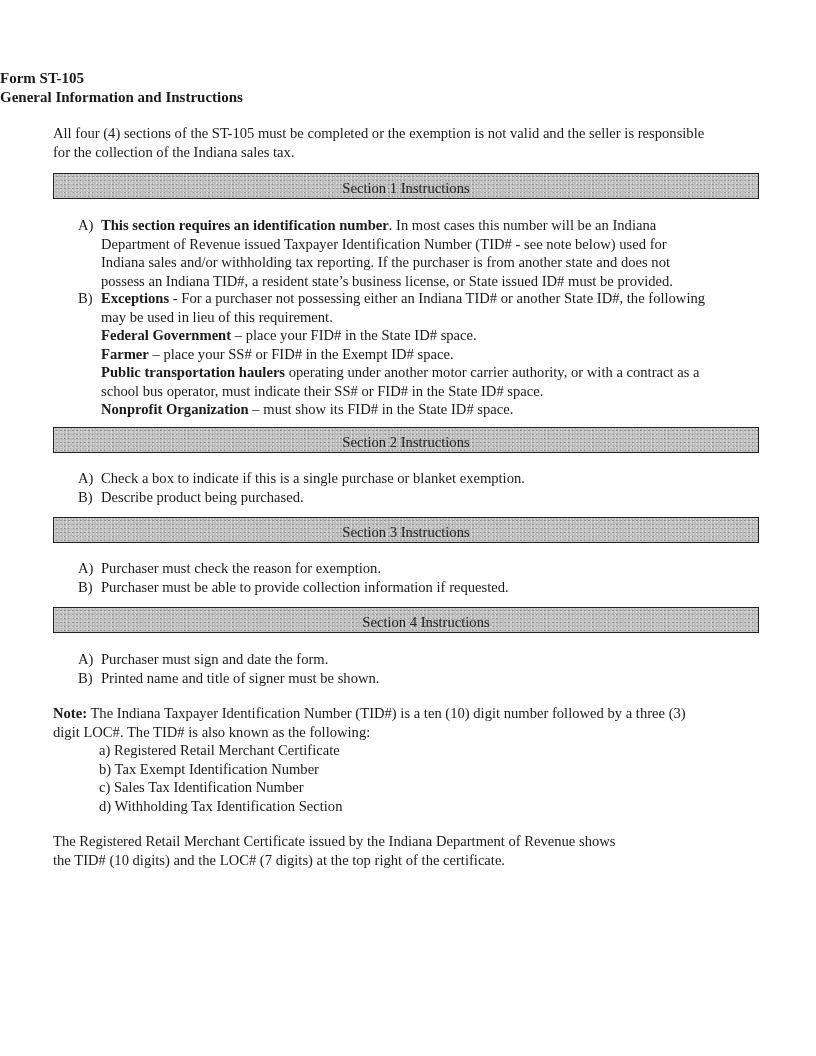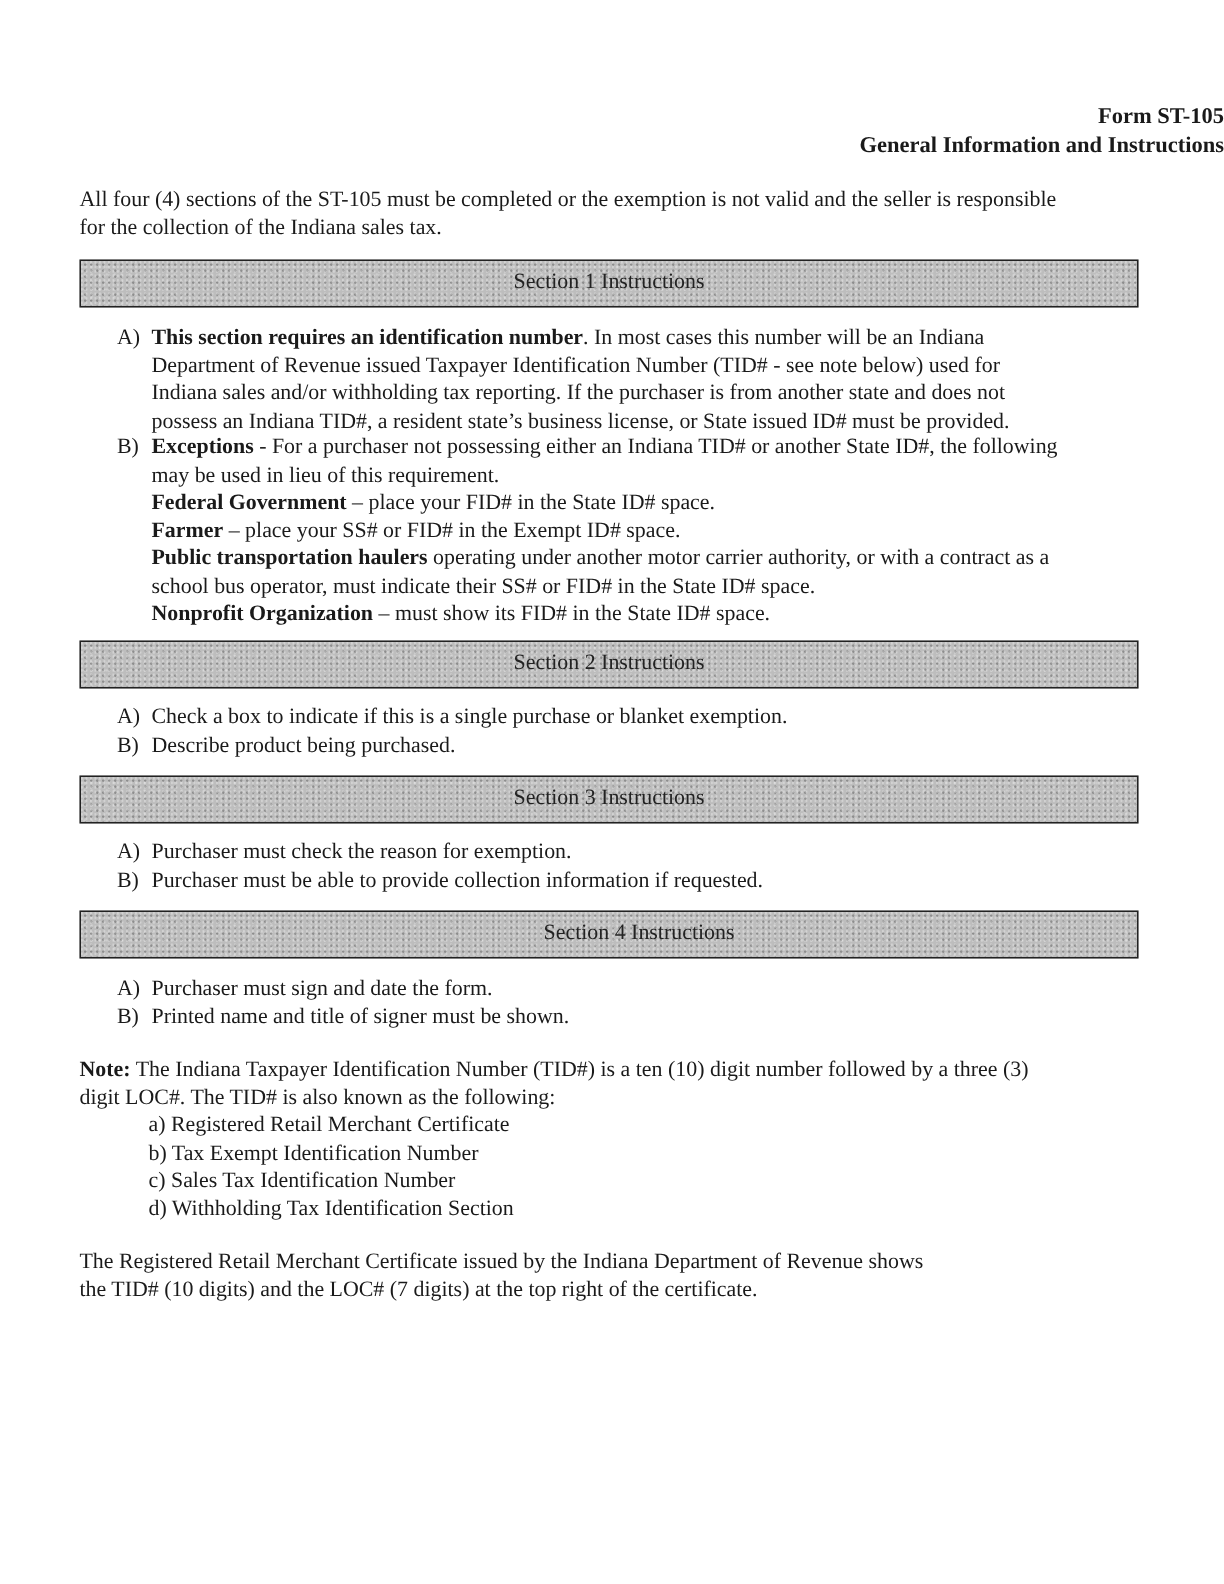--- a/index.html
+++ b/index.html
@@ -1,21 +1,21 @@
 <!DOCTYPE html>
 <html><head>
   <meta charset="utf-8">
   <style>
     html, body { margin: 0; padding: 0; background: #ffffff; }
     body { width: 816px; height: 1056px; position: relative; overflow: hidden;
       font-family: "Liberation Serif", "DejaVu Serif", serif; color: #1a1a1a; font-size: 14.6px; }
     .page { position: absolute; left: 0; top: 0; width: 816px; height: 1056px; }
-    .title { position: absolute; left: 0; width: 816px; text-align: right; font-weight: bold; font-size: 15px; }
+    .title { position: absolute; left: 0; width: 816px; text-align: left; font-weight: bold; font-size: 15px; }
     .intro { position: absolute; left: 53px; width: 720px; line-height: 19px; }
-    .bar { position: absolute; left: 53px; width: 706px; height: 32px;
+    .bar { position: absolute; left: 53px; width: 706px; height: 26px;
       border: 1.5px solid #222; box-sizing: border-box;
       background-color: #bdbdbd;
       background-image:
         radial-gradient(circle at 20% 30%, rgba(255,255,255,0.35) 0.6px, transparent 1px),
         radial-gradient(circle at 70% 60%, rgba(0,0,0,0.25) 0.6px, transparent 1px),
         radial-gradient(circle at 45% 80%, rgba(255,255,255,0.3) 0.5px, transparent 1px);
       background-size: 3px 3px, 4px 4px, 5px 5px;
       text-align: center; line-height: 29px; font-size: 14.6px; color: #222; }
     .item { position: absolute; left: 78px; width: 690px; line-height: 18.5px; }
     .item .lbl { position: absolute; left: 0; top: 0; width: 22px; }

